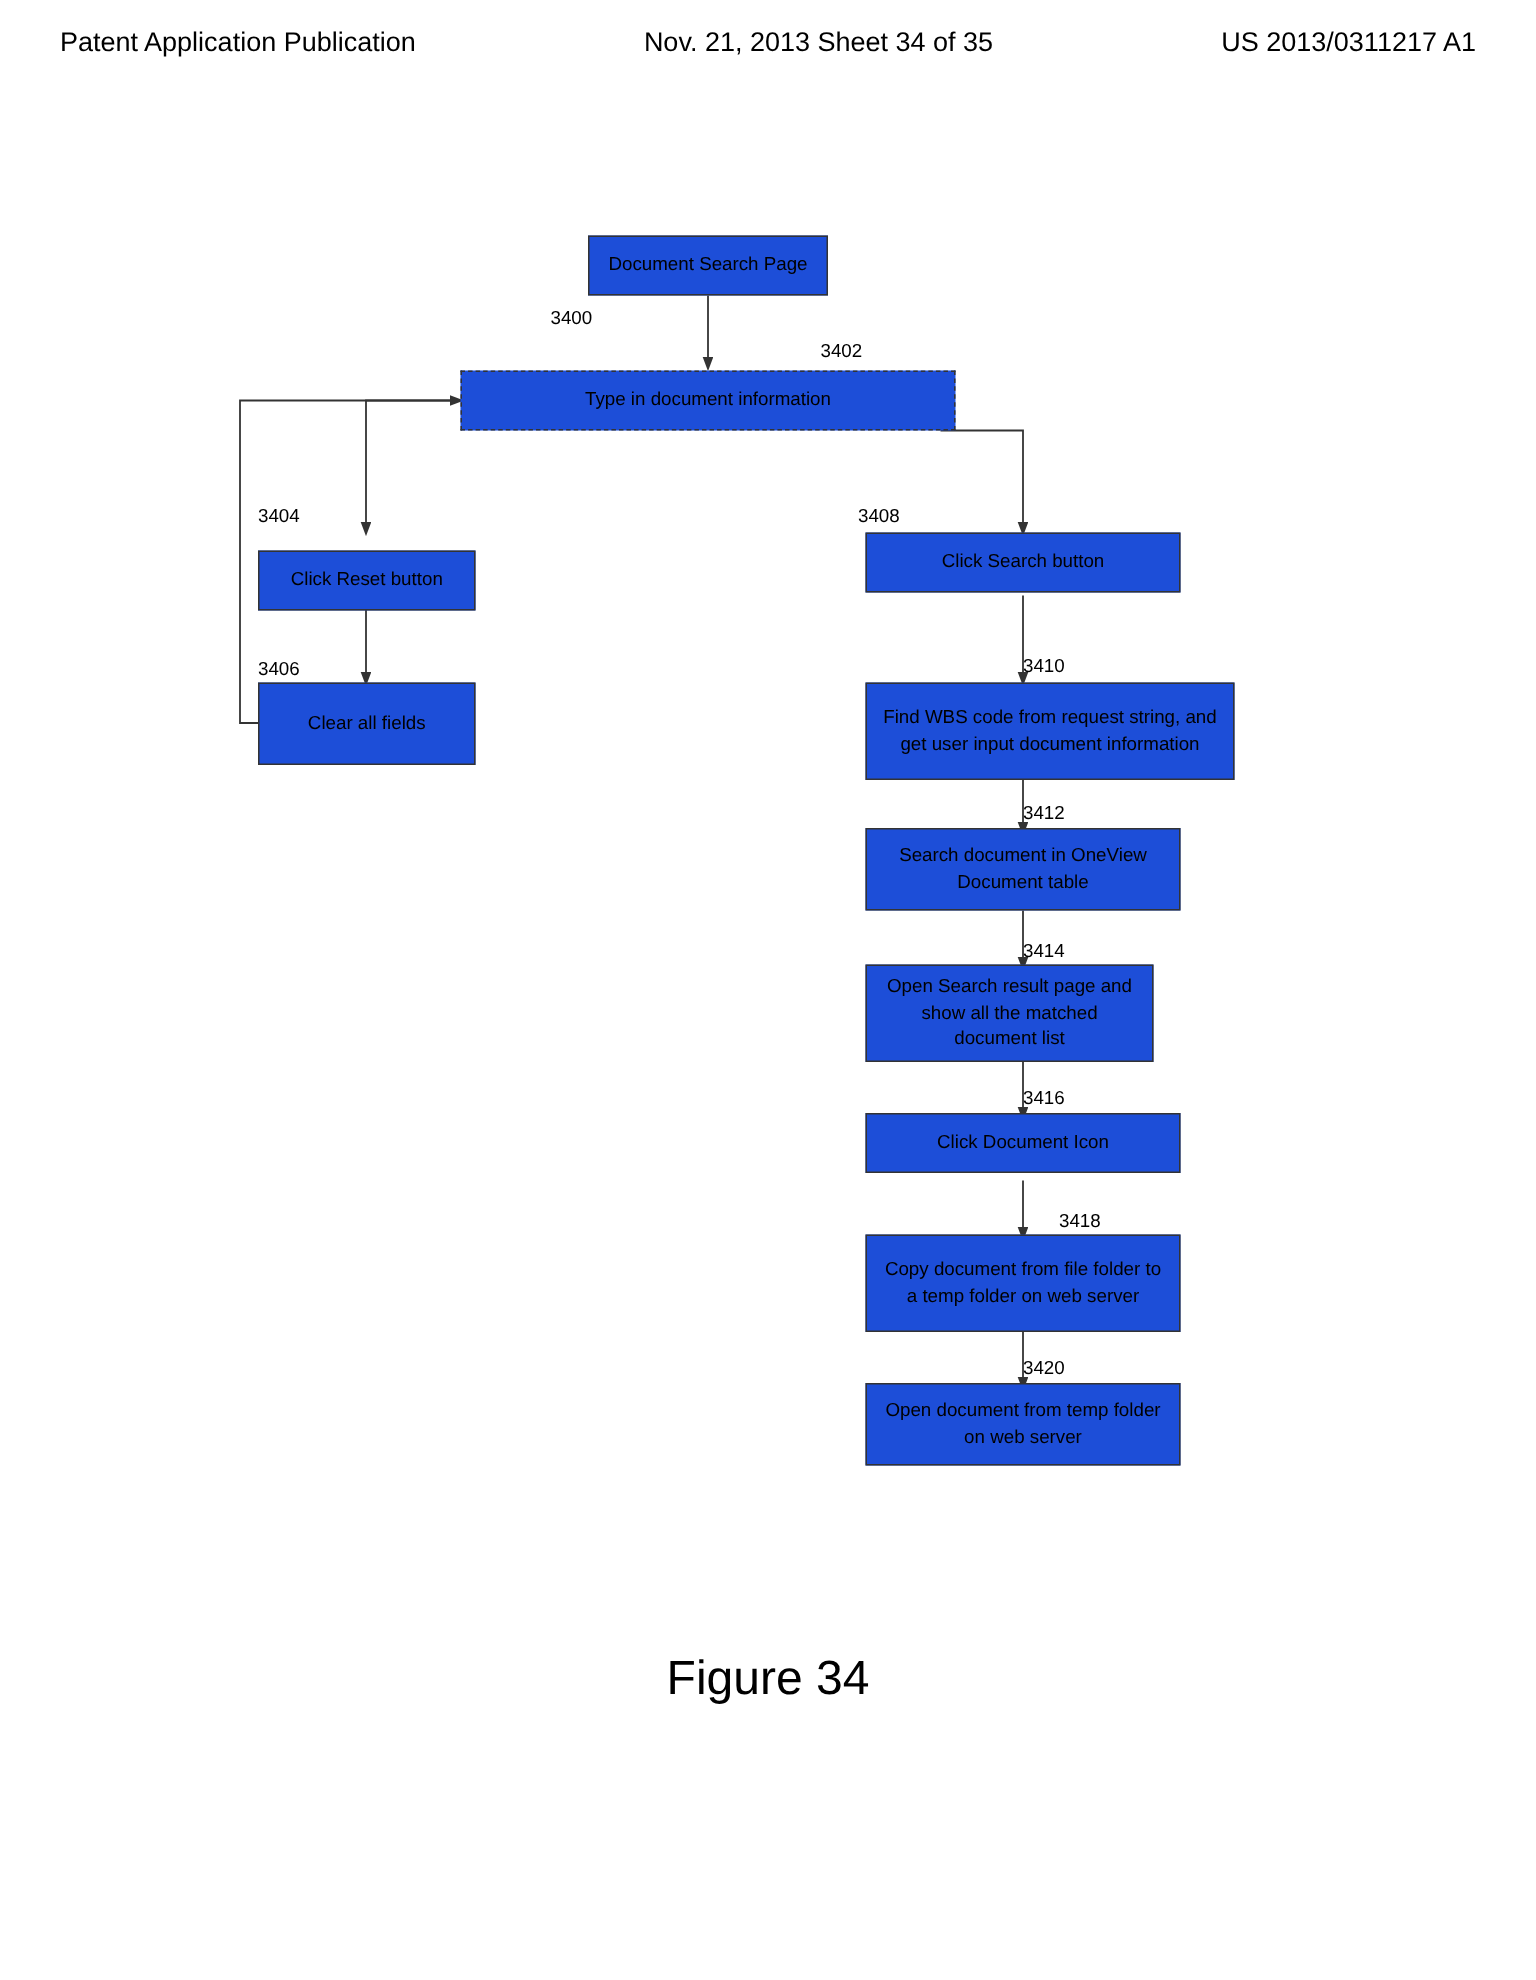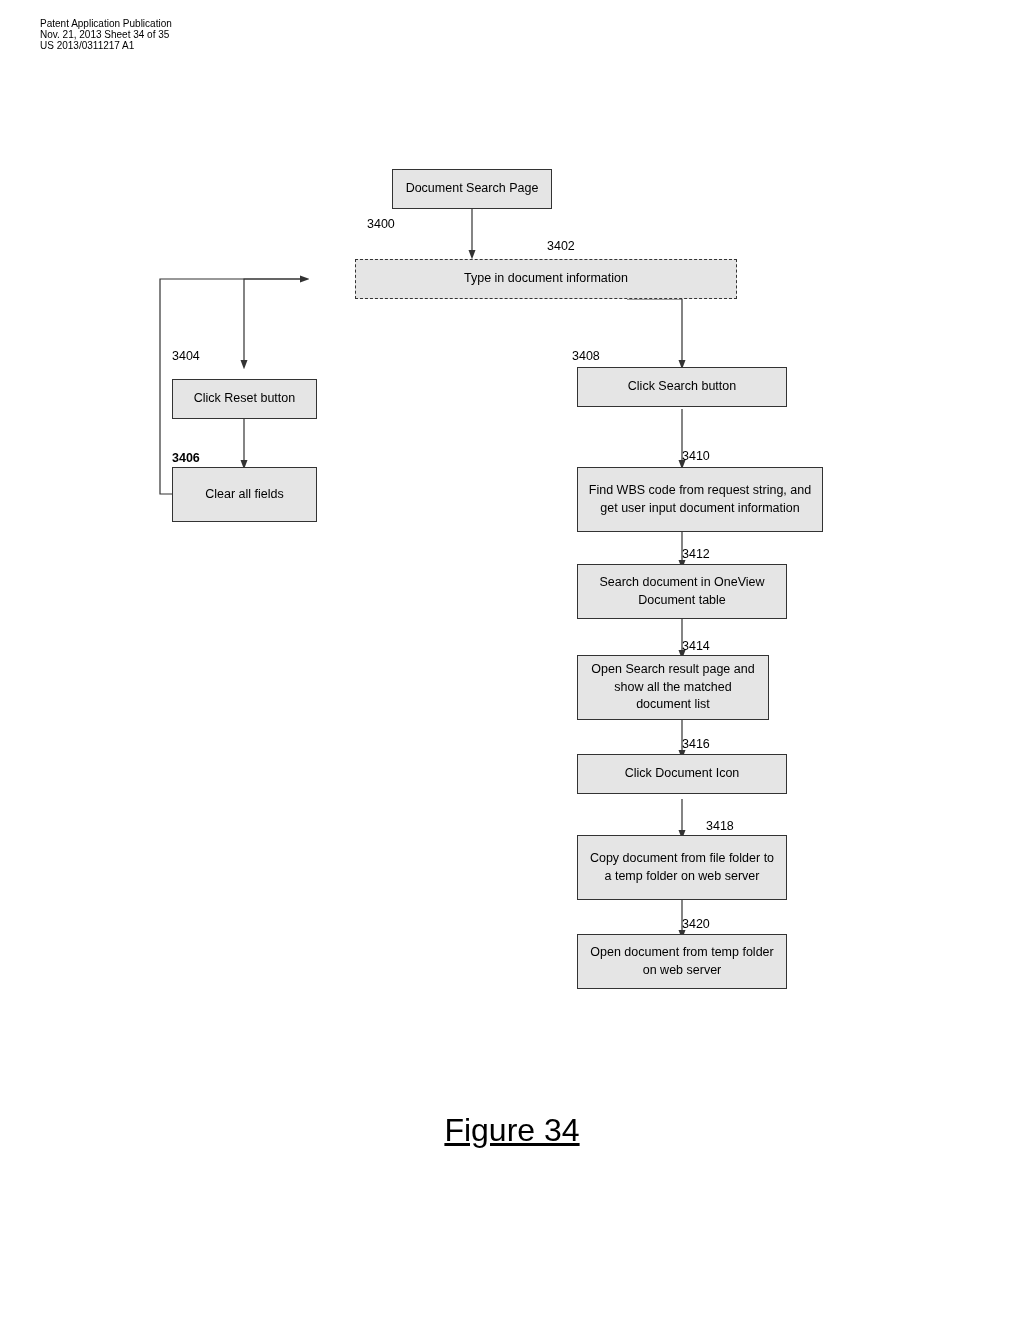--- a/index.html
+++ b/index.html
@@ -9,29 +9,28 @@
       width: 1024px;
       min-height: 1320px;
       position: relative;
       color: #000;
     }
 
     .page-header {
       display: flex;
       justify-content: space-between;
       padding: 18px 40px 8px 40px;
-      font-size: 10px;
+      font-size: 18px;
       border-bottom: none;
-      flex-direction: column;
     }
 
     .flow-box {
       position: absolute;
       border: 1px solid #333;
-      background: #e5e5e5;
+      background: #1d4ed8;
       text-align: center;
       font-size: 12.5px;
       line-height: 1.4;
       display: flex;
       align-items: center;
       justify-content: center;
       padding: 6px 10px;
     }
 
     .flow-box.dashed {
@@ -41,21 +40,20 @@
     .flow-label {
       position: absolute;
       font-size: 12.5px;
       text-align: left;
     }
 
     .figure-caption {
       text-align: center;
       font-size: 32px;
       margin-top: 20px;
-      text-decoration: underline;
     }
 
     
     .diagram-svg {
       position: absolute;
       top: 0;
       left: 0;
       width: 100%;
       height: 100%;
       pointer-events: none;
@@ -103,36 +101,36 @@
       <line x1="530" y1="760" x2="530" y2="798" stroke="#333" stroke-width="1.2" marker-end="url(#arrow)"></line>
     </svg>
 
     <div class="flow-box" style="left:240px; top:30px; width:160px; height:40px;">
       <span>Document Search Page</span>
     </div>
     <div class="flow-label" style="left:215px; top:78px;">
       <span>3400</span>
     </div>
 
-    <div class="flow-box dashed" style="left:155px; top:120px; width:382px; height:40px;margin-left:48px;">
+    <div class="flow-box dashed" style="left:155px; top:120px; width:330px; height:40px;">
       <span>Type in document information</span>
     </div>
     <div class="flow-label" style="left:395px; top:100px;">
       <span>3402</span>
     </div>
 
     <div class="flow-label" style="left:20px; top:210px;">
       <span>3404</span>
     </div>
 
     <div class="flow-box" style="left:20px; top:240px; width:145px; height:40px;">
       <span>Click Reset button</span>
     </div>
 
-    <div class="flow-label" style="left:20px; top:312px;font-weight:bold;">
+    <div class="flow-label" style="left:20px; top:312px;">
       <span>3406</span>
     </div>
 
     <div class="flow-box" style="left:20px; top:328px; width:145px; height:55px;">
       <span>Clear all fields</span>
     </div>
 
     <div class="flow-label" style="left:420px; top:210px;">
       <span>3408</span>
     </div>

